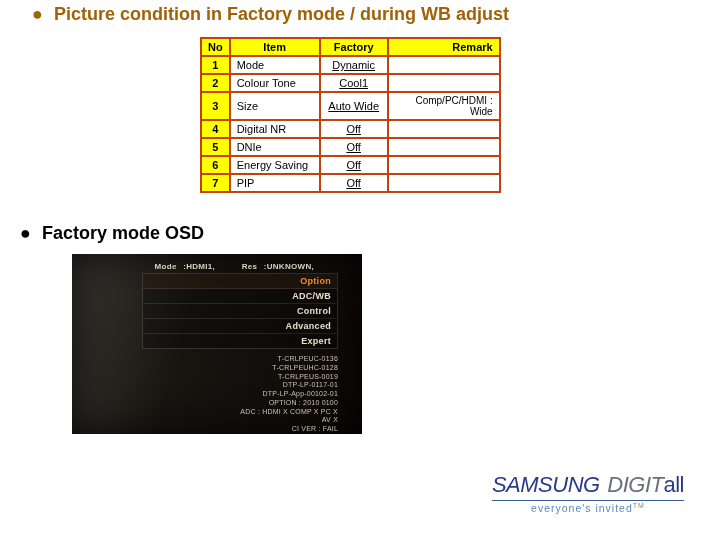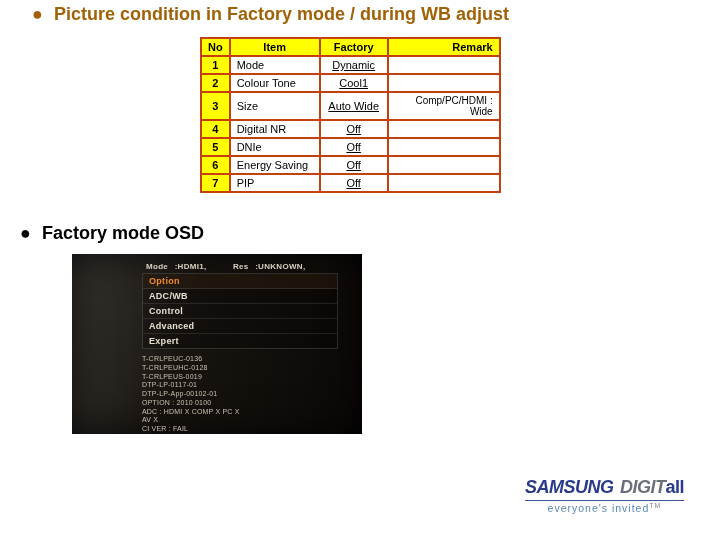--- a/index.html
+++ b/index.html
@@ -56,20 +56,21 @@
 
   .osd {
     width: 290px;
     height: 180px;
     margin-left: 72px;
     margin-top: 2px;
     background: linear-gradient(105deg, #3a3632 0%, #181410 40%, #0b0705 100%);
     position: relative;
     overflow: hidden;
     box-shadow: inset 0 0 40px rgba(0,0,0,0.8);
+    text-align: right;
   }
   .osd-inner {
     position: absolute;
     left: 70px;
     top: 8px;
     right: 24px;
   }
   .osd-topline {
     color: #d8d0c0;
     font-size: 8px;
@@ -107,23 +108,23 @@
   .osd-info div { white-space: nowrap; }
 
   .logo {
     position: absolute;
     right: 36px;
     bottom: 26px;
     text-align: center;
   }
   .logo-main {
     font-family: Arial, sans-serif;
-    font-weight: bold;
+    font-weight: normal;
     font-style: italic;
-    font-size: 18px;
+    font-size: 22px;
     letter-spacing: -0.5px;
   }
   .logo-samsung { color: #2a3a8a; }
   .logo-digit { color: #6a6f7a; margin-left: 2px; }
   .logo-all { color: #2a3a8a; font-style: normal;}
   .logo-sub {
     font-size: 10.5px;
     color: #5a88b8;
     letter-spacing: 1px;
     border-top: 1px solid #3a5a9a;

